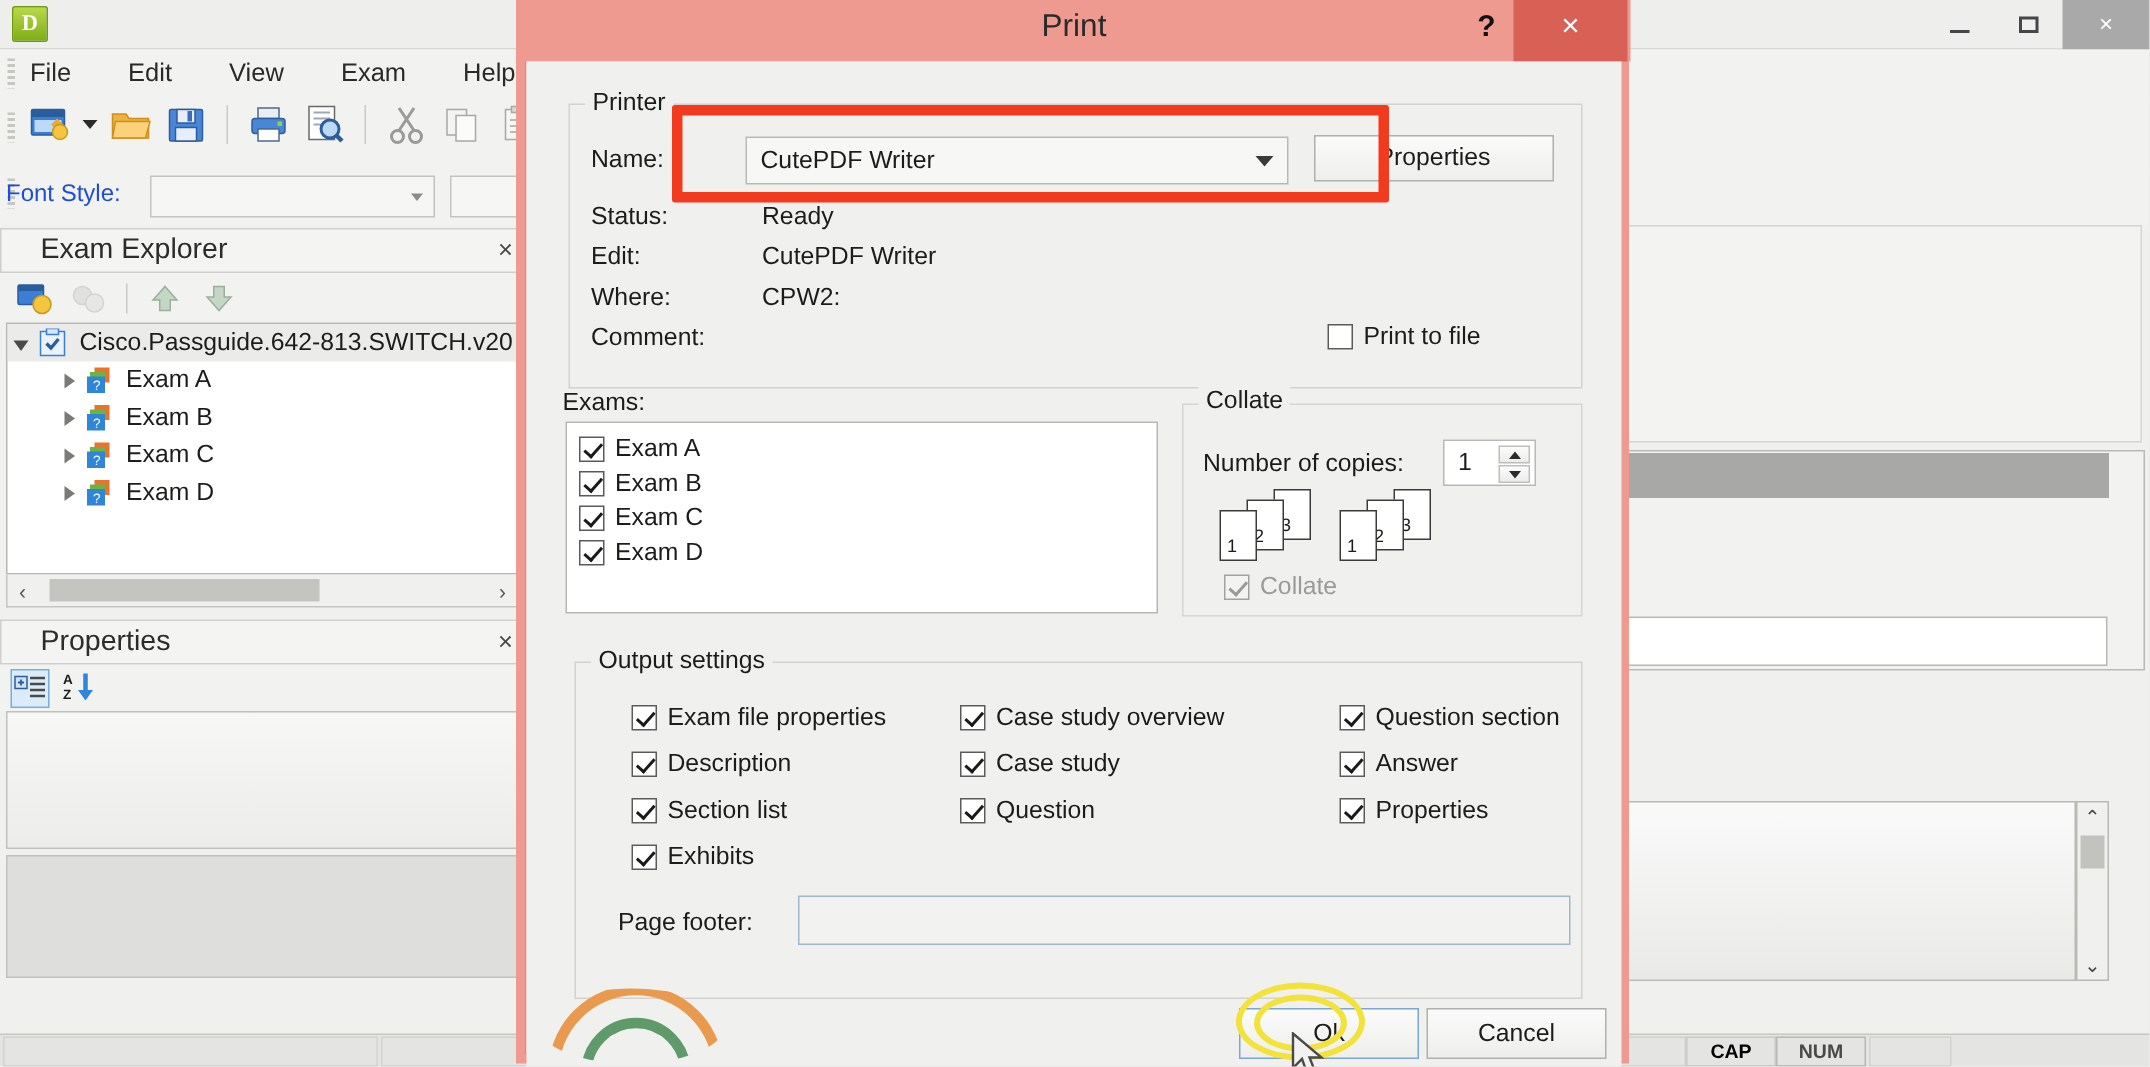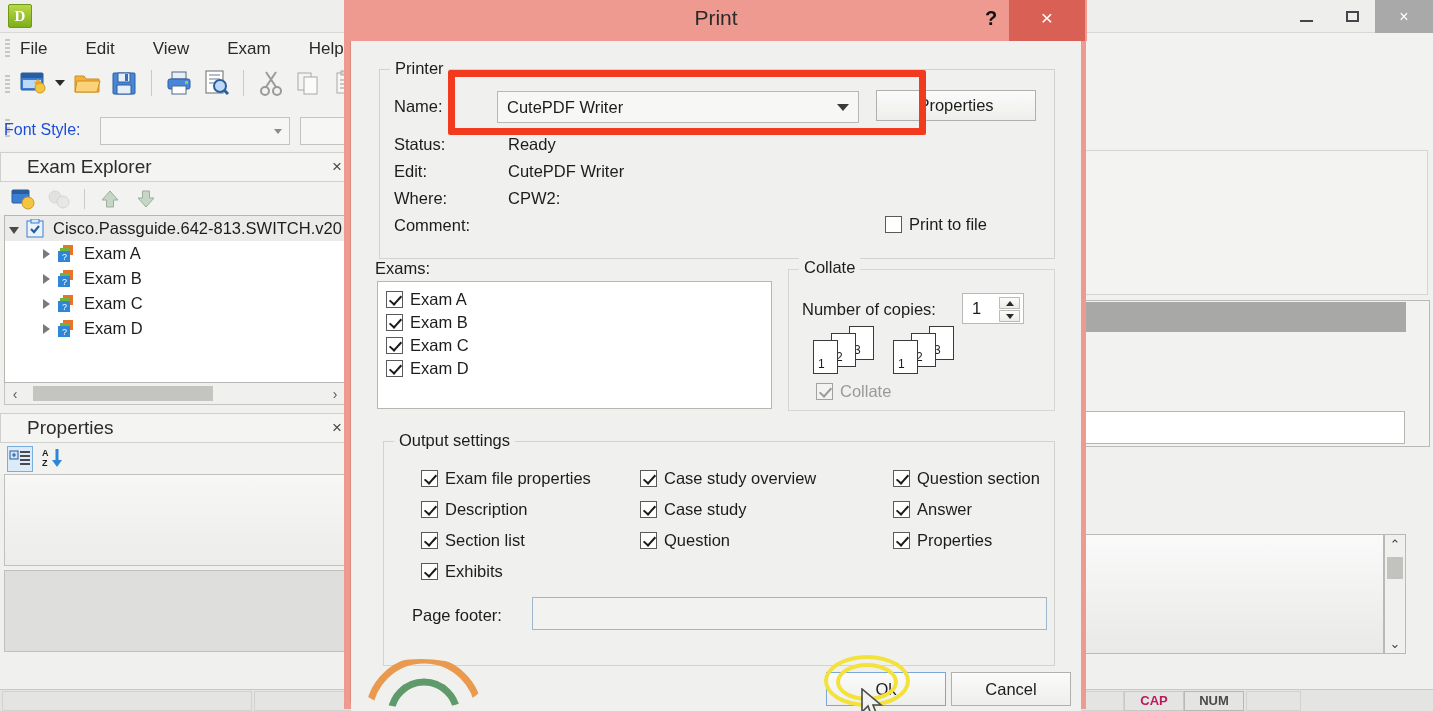--- a/index.html
+++ b/index.html
@@ -127,21 +127,21 @@
   .rp-vscroll { position: absolute; left: 306px; top: 382px; width: 22px; height: 120px; background: #f0f0ee; border: 1px solid #b9b9b5; }
   .vs-up { position: absolute; left: 0; top: 2px; width: 20px; text-align: center; font-size: 13px; color: #444; }
   .vs-dn { position: absolute; left: 0; bottom: 2px; width: 20px; text-align: center; font-size: 13px; color: #444; }
   .vs-thumb { position: absolute; left: 2px; top: 22px; width: 16px; height: 22px; background: #c2c2be; }
 
   
   .statusbar { position: absolute; left: 0; bottom: 0; width: 1433px; height: 22px;
                background: #e4e4e2; border-top: 1px solid #c8c8c4; display: flex; align-items: center; }
   .sb-cell { height: 20px; border: 1px solid #d2d2ce; margin-left: 2px; }
   .sb-ind { width: 60px; height: 20px; border: 1px solid #c8c8c4; display: flex; align-items: center;
-            justify-content: center; font-size: 13px; color: #be185d; font-weight: bold; }
+            justify-content: center; font-size: 13px; color: #000000; font-weight: bold; }
 
   
   .dialog {
     position: absolute; left: 350px; top: 0px; width: 730px; height: 703px;
     background: #f0f0ef; border: 1px solid #e0897f;
     box-shadow: 0 0 0 6px #ee9a90;
   }
   .dlg-titlebar {
     position: absolute; left: -6px; top: -6px; width: 742px; height: 46px;
     background: #ee9a90;

